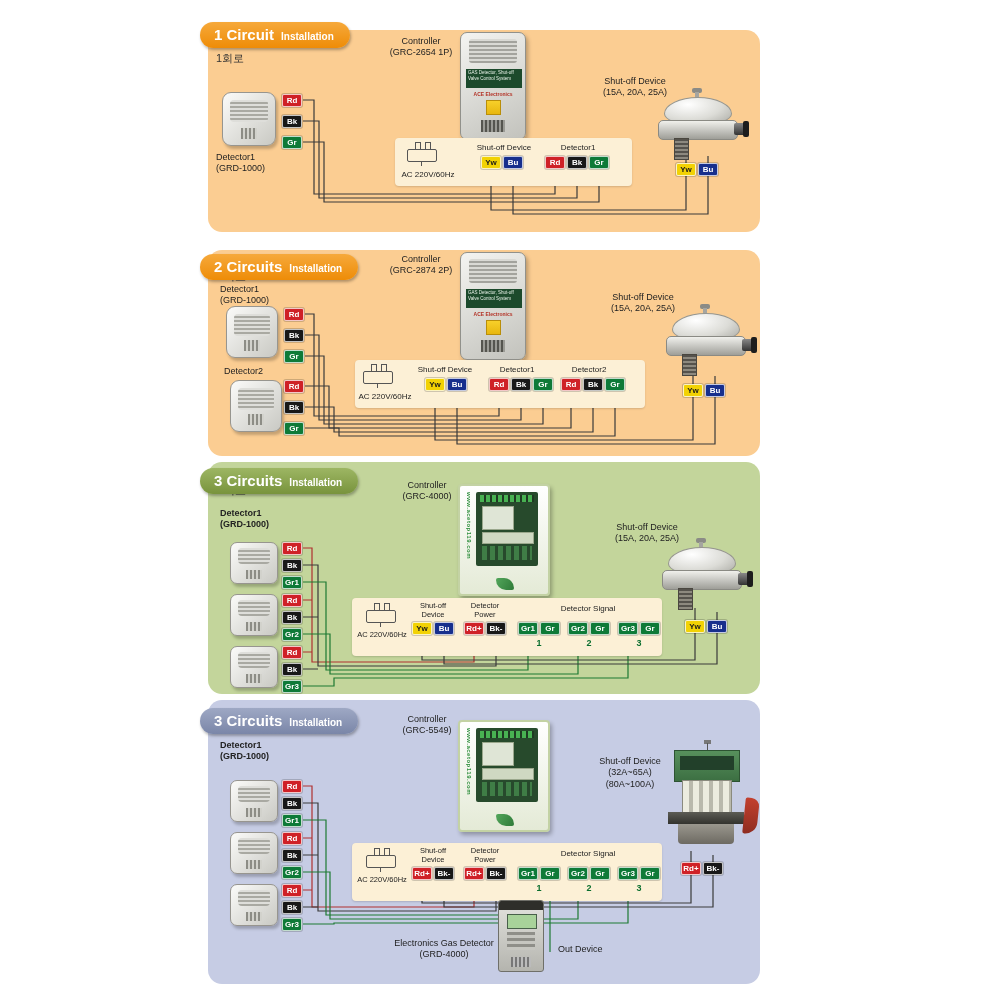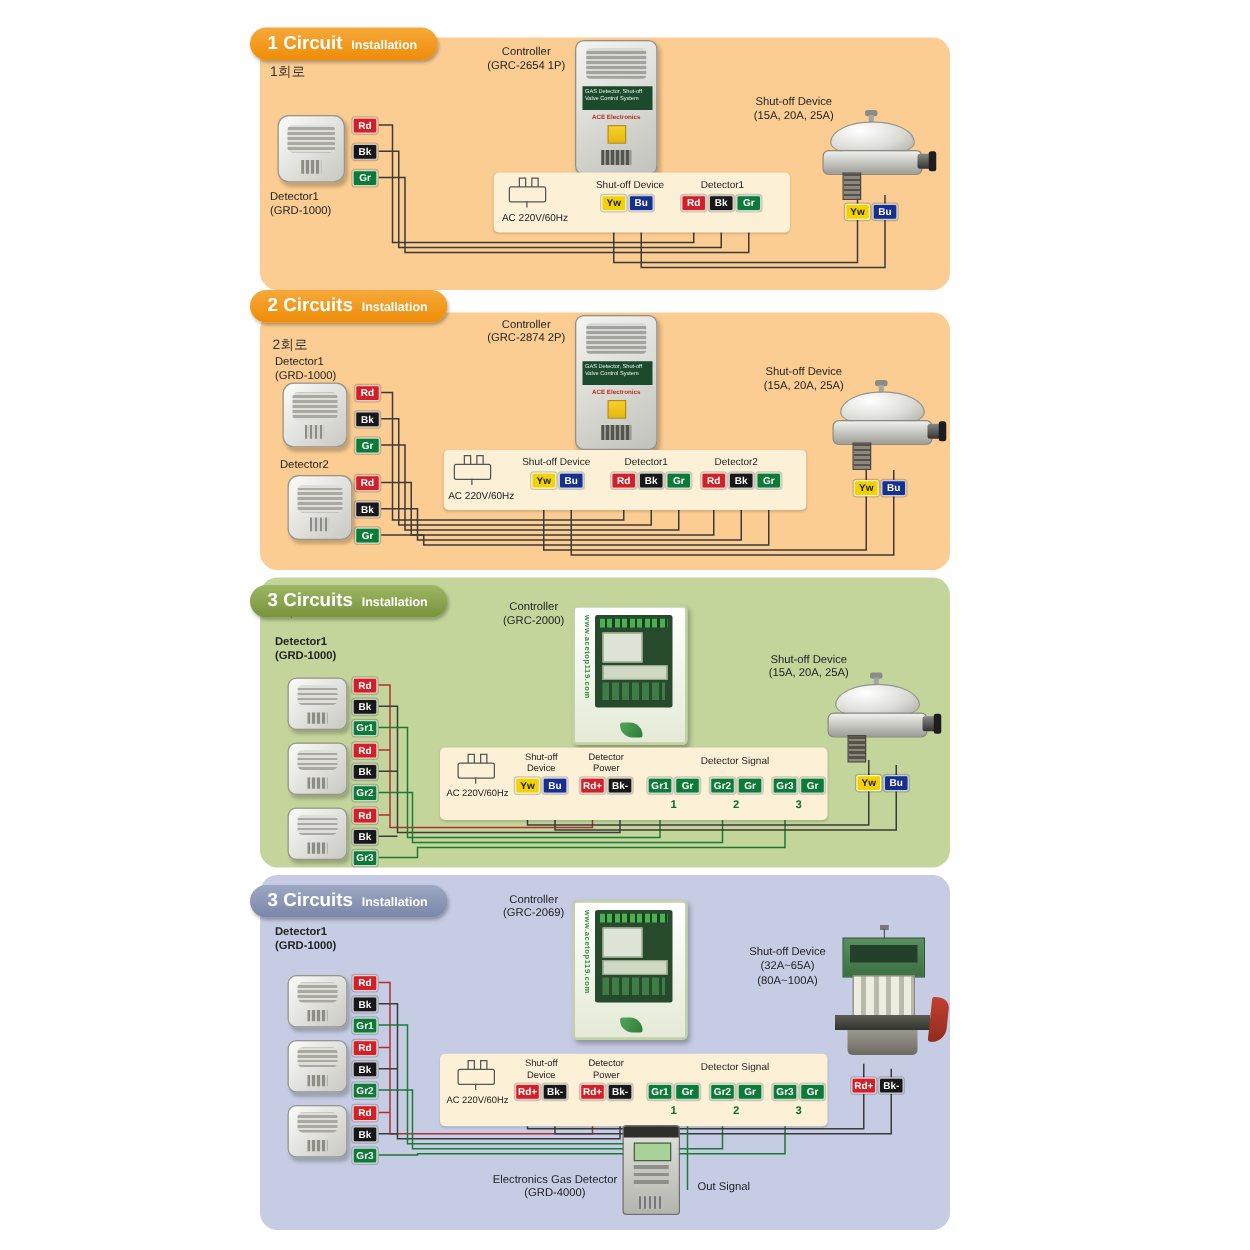--- a/index.html
+++ b/index.html
@@ -156,21 +156,21 @@
         </div>
       <div class="slbl" style="left:148px;top:5px;width:70px">Detector1</div>
       <div class="hchips abs" style="left:150px;top:18px">
           <span class="chip" style="background: rgb(207, 33, 39); color: rgb(255, 255, 255);">Rd</span>
           <span class="chip" style="background: rgb(24, 24, 24); color: rgb(255, 255, 255);">Bk</span>
           <span class="chip" style="background: rgb(14, 122, 56); color: rgb(255, 255, 255);">Gr</span>
         </div>
     </div>
   </div>
 
-  <div class="badge bg-orange" style="top:232px">
+  <div class="badge bg-orange" style="top:254px">
     <span class="t">2 Circuits</span>
     <span class="s">Installation</span>
   </div>
   <div class="panel p2" style="top: 250px; height: 206px; background: rgb(251, 205, 146);">
     <svg class="wires" viewBox="0 0 552 206">
       <path class="wk" d="M97,64 H106 V166 H291 V141"></path>
       <path class="wk" d="M97,85 H111 V170 H313 V141"></path>
       <path class="wk" d="M97,106 H116 V174 H335 V141"></path>
       <path class="wk" d="M97,136 H121 V178 H363 V141"></path>
       <path class="wk" d="M97,157 H126 V182 H385 V141"></path>
@@ -286,21 +286,21 @@
         <span class="chip" style="background: rgb(24, 24, 24); color: rgb(255, 255, 255);">Bk</span>
         <span class="chip" style="background: rgb(14, 122, 56); color: rgb(255, 255, 255);">Gr2</span>
       </div>
     <div class="vchips tight" style="left:74px;top:184px">
         <span class="chip" style="background: rgb(207, 33, 39); color: rgb(255, 255, 255);">Rd</span>
         <span class="chip" style="background: rgb(24, 24, 24); color: rgb(255, 255, 255);">Bk</span>
         <span class="chip" style="background: rgb(14, 122, 56); color: rgb(255, 255, 255);">Gr3</span>
       </div>
     <div class="lbl ctr" style="left:188px;top:18px;width:62px">
       <div>Controller</div>
-      <div>(GRC-2000)</div>
+      <div>(GRC-4000)</div>
     </div>
     <div class="ctrlB" style="left:250px;top:22px">
       <div class="side">www.acetop119.com</div>
       <div class="inner">
         <div class="trow"></div>
           <div class="mod1"></div>
         <div class="mod2"></div>
           <div class="mod3"></div>
       </div>
       <div class="leaf"></div>
@@ -404,21 +404,21 @@
         <span class="chip" style="background: rgb(24, 24, 24); color: rgb(255, 255, 255);">Bk</span>
         <span class="chip" style="background: rgb(14, 122, 56); color: rgb(255, 255, 255);">Gr2</span>
       </div>
     <div class="vchips tight" style="left:74px;top:184px">
         <span class="chip" style="background: rgb(207, 33, 39); color: rgb(255, 255, 255);">Rd</span>
         <span class="chip" style="background: rgb(24, 24, 24); color: rgb(255, 255, 255);">Bk</span>
         <span class="chip" style="background: rgb(14, 122, 56); color: rgb(255, 255, 255);">Gr3</span>
       </div>
     <div class="lbl ctr" style="left:188px;top:14px;width:62px">
       <div>Controller</div>
-      <div>(GRC-2069)</div>
+      <div>(GRC-5549)</div>
     </div>
     <div class="ctrlB" style="left:250px;top:20px">
       <div class="side">www.acetop119.com</div>
       <div class="inner">
         <div class="trow"></div>
           <div class="mod1"></div>
         <div class="mod2"></div>
           <div class="mod3"></div>
       </div>
       <div class="leaf"></div>
@@ -492,16 +492,16 @@
     <div class="inddet" style="left:290px;top:200px">
       <div class="top"></div>
         <div class="lcd"></div>
       <div class="btns"></div>
         <div class="grid"></div>
     </div>
     <div class="lbl ctr" style="left:186px;top:238px;width:100px">
       <div>Electronics Gas Detector</div>
       <div>(GRD-4000)</div>
     </div>
-    <div class="outlbl" style="left:350px;top:244px">Out Signal</div>
+    <div class="outlbl" style="left:350px;top:244px">Out Device</div>
   </div>
 
 </div>
 
 </body></html>

